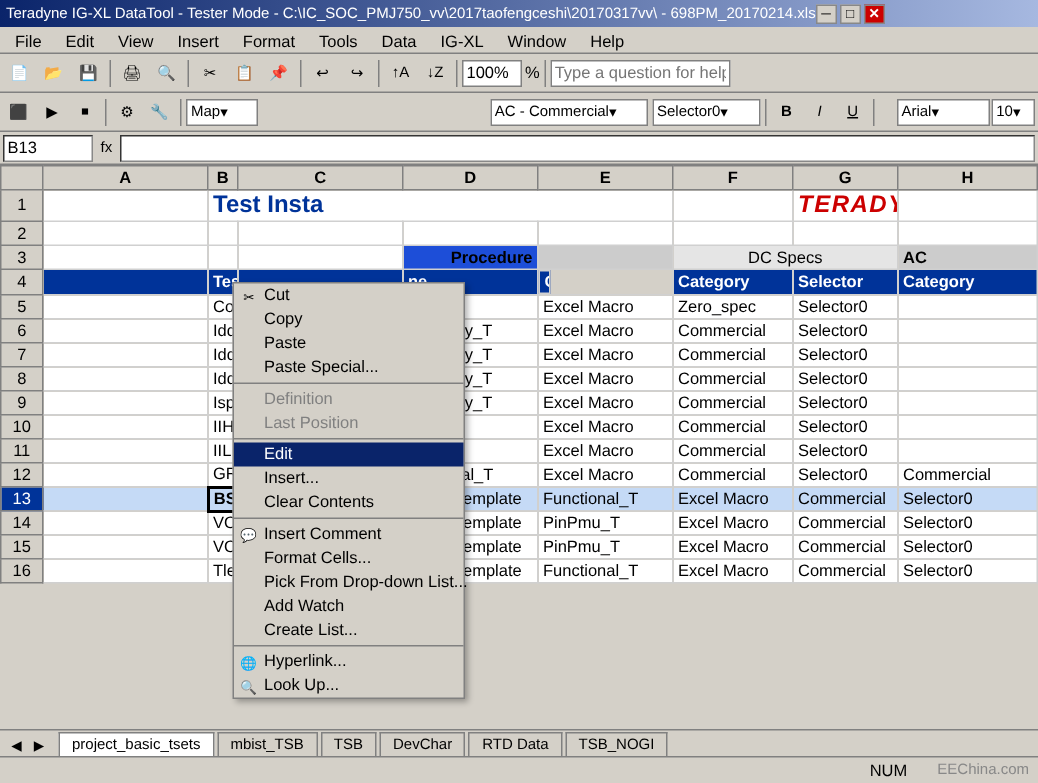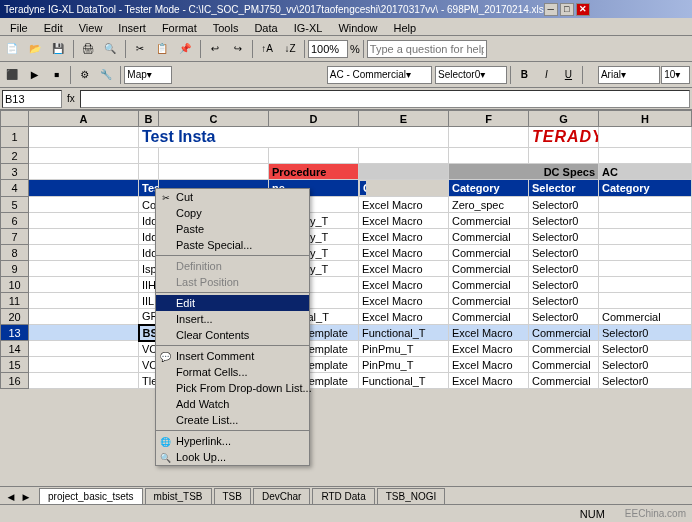--- a/index.html
+++ b/index.html
@@ -370,23 +370,23 @@
         <td class="cell"></td>
         <td class="cell"></td>
         <td class="cell"></td>
       </tr>
 
       <tr>
         <td class="row-header">3</td>
         <td class="cell"></td>
         <td class="cell"></td>
         <td class="cell"></td>
-        <td class="cell" style="background:#ef4444; font-weight:bold; text-align:left;">Procedure</td>
+        <td class="cell" style="background:#1d4ed8; font-weight:bold; text-align:right;">Procedure</td>
         <td class="cell" style="background:#ccc;"></td>
-        <td class="cell" style="background:#a3a3a3; font-weight:bold; text-align:right;" colspan="2">DC Specs</td>
+        <td class="cell" style="background:#e5e5e5; font-weight:normal; text-align:center;" colspan="2">DC Specs</td>
         <td class="cell" style="background:#ccc; font-weight:bold;">AC</td>
       </tr>
 
       <tr>
         <td class="row-header">4</td>
         <td class="cell header-row"></td>
         <td class="cell header-row">Test Name</td>
         <td class="cell header-row"></td>
         <td class="cell header-row">ne</td>
         <td class="cell header-row" style="display:flex; align-items:center; gap:2px;">Called As </td>
@@ -473,21 +473,21 @@
         <td class="cell">IIL</td>
         <td class="cell"></td>
         <td class="cell">Pmu_T</td>
         <td class="cell">Excel Macro</td>
         <td class="cell">Commercial</td>
         <td class="cell">Selector0</td>
         <td class="cell"></td>
       </tr>
 
       <tr>
-        <td class="row-header">20</td>
+        <td class="row-header">12</td>
         <td class="cell"></td>
         <td class="cell">GROSS_Current</td>
         <td class="cell"></td>
         <td class="cell">unctional_T</td>
         <td class="cell">Excel Macro</td>
         <td class="cell">Commercial</td>
         <td class="cell">Selector0</td>
         <td class="cell">Commercial</td>
       </tr>
 

